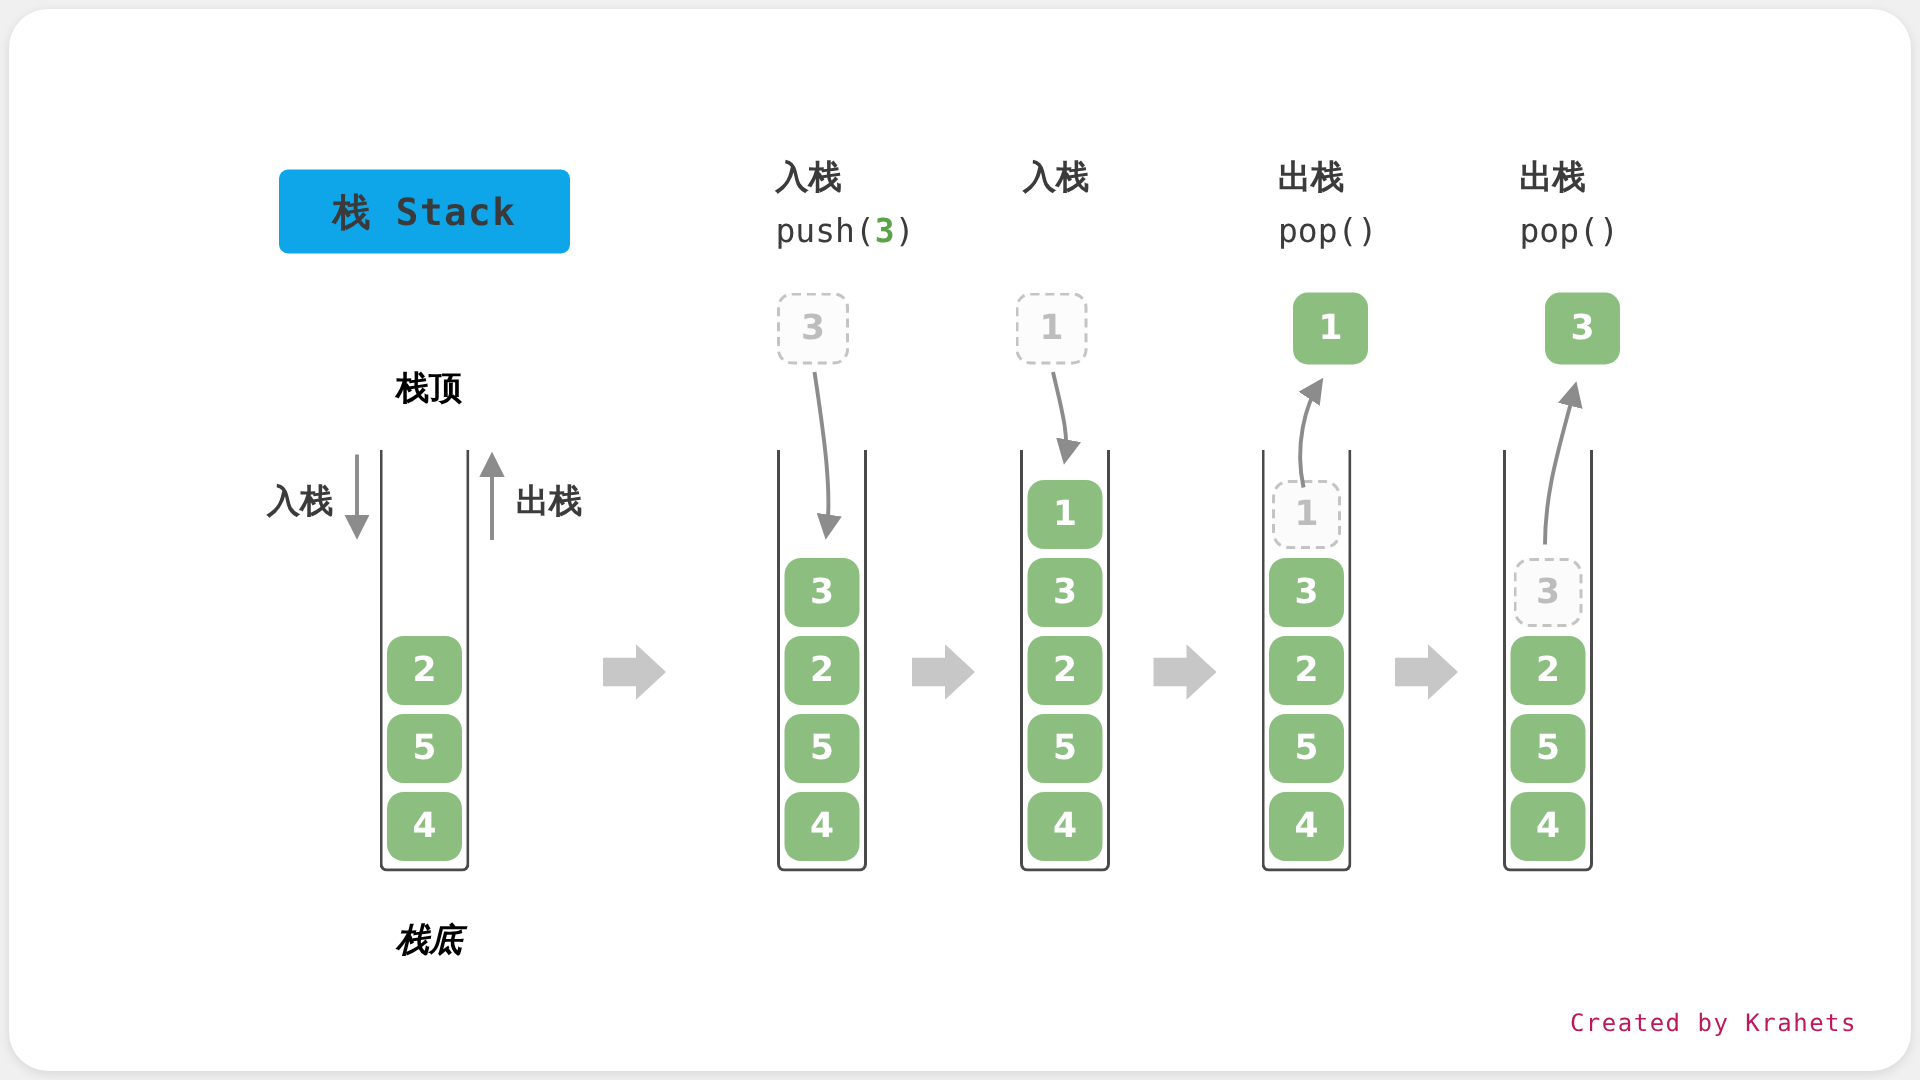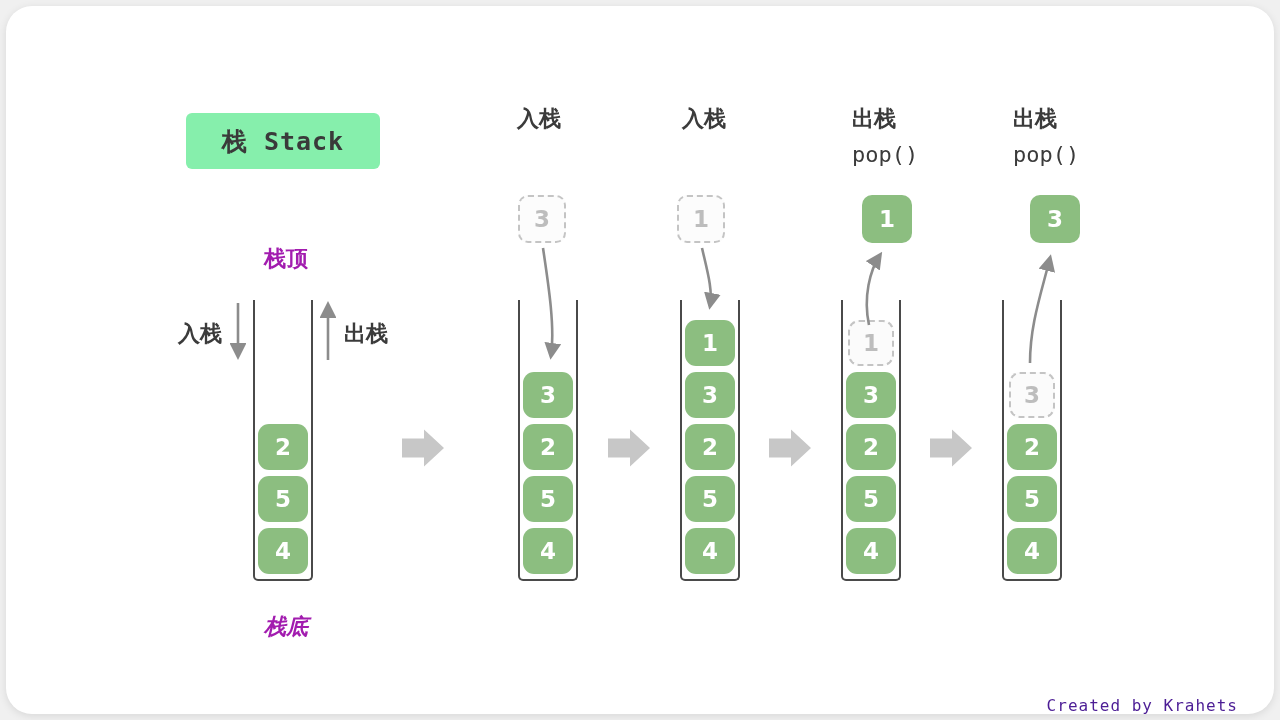--- a/index.html
+++ b/index.html
@@ -15,21 +15,21 @@
     inset: 6px;
     background: #ffffff;
     border-radius: 26px;
     box-shadow: 0 2px 8px rgba(0,0,0,0.10);
   }
   .abs { position: absolute; }
 
   
   .title-box {
     left: 186px; top: 113px; width: 194px; height: 56px;
-    background: #86efac; border-radius: 6px;
+    background: #0ea5e9; border-radius: 6px;
     display: flex; align-items: center; justify-content: center;
     font-family: "DejaVu Sans Mono", "DejaVu Sans", monospace, sans-serif;
     font-size: 25px; font-weight: bold; color: #3a3a3a;
     letter-spacing: 1px;
   }
 
   
   .step-header { top: 106px; width: 160px; }
   .op-label { font-size: 22px; font-weight: bold; line-height: 26px; color: #3b3b3b; }
   .op-code {
@@ -71,39 +71,40 @@
     font-size: 23px; font-weight: bold;
   }
   .item.green { background: #8cbe80; color: #ffffff; }
   .item.ghost {
     width: 46px;
     border: 2px dashed #c4c4c4; background: #fbfbfb; color: #bdbdbd;
   }
 
   
   .side-label { font-size: 22px; font-weight: bold; color: #3b3b3b; }
-  .center-label { width: 96px; text-align: center; font-size: 22px; font-weight: bold; color: #a21caf; }
+  .center-label { width: 96px; text-align: center; font-size: 22px; font-weight: bold; color: #000000; }
 
   .watermark {
-    right: 42px; top: 696px;
+    right: 42px; top: 672px;
     font-family: "DejaVu Sans Mono", monospace;
-    font-size: 16px; color: #4c1d95; letter-spacing: 1px;
+    font-size: 16px; color: #be185d; letter-spacing: 1px;
   }
 
   svg.overlay { position: absolute; inset: 0; pointer-events: none; }
 </style>
 </head>
 <body>
 
 <div class="card"></div>
 
 <div class="abs title-box">栈 Stack</div>
 
 <div class="abs step-header" style="left:517px">
   <div class="op-label">入栈</div>
+  <div class="op-code"><span>push(</span><span class="arg">3</span><span>)</span></div>
 </div>
 <div class="abs step-header" style="left:682px">
   <div class="op-label">入栈</div>
 </div>
 <div class="abs step-header" style="left:852px">
   <div class="op-label">出栈</div>
   <div class="op-code"><span>pop(</span><span class="arg"></span><span>)</span></div>
 </div>
 <div class="abs step-header" style="left:1013px">
   <div class="op-label">出栈</div>

